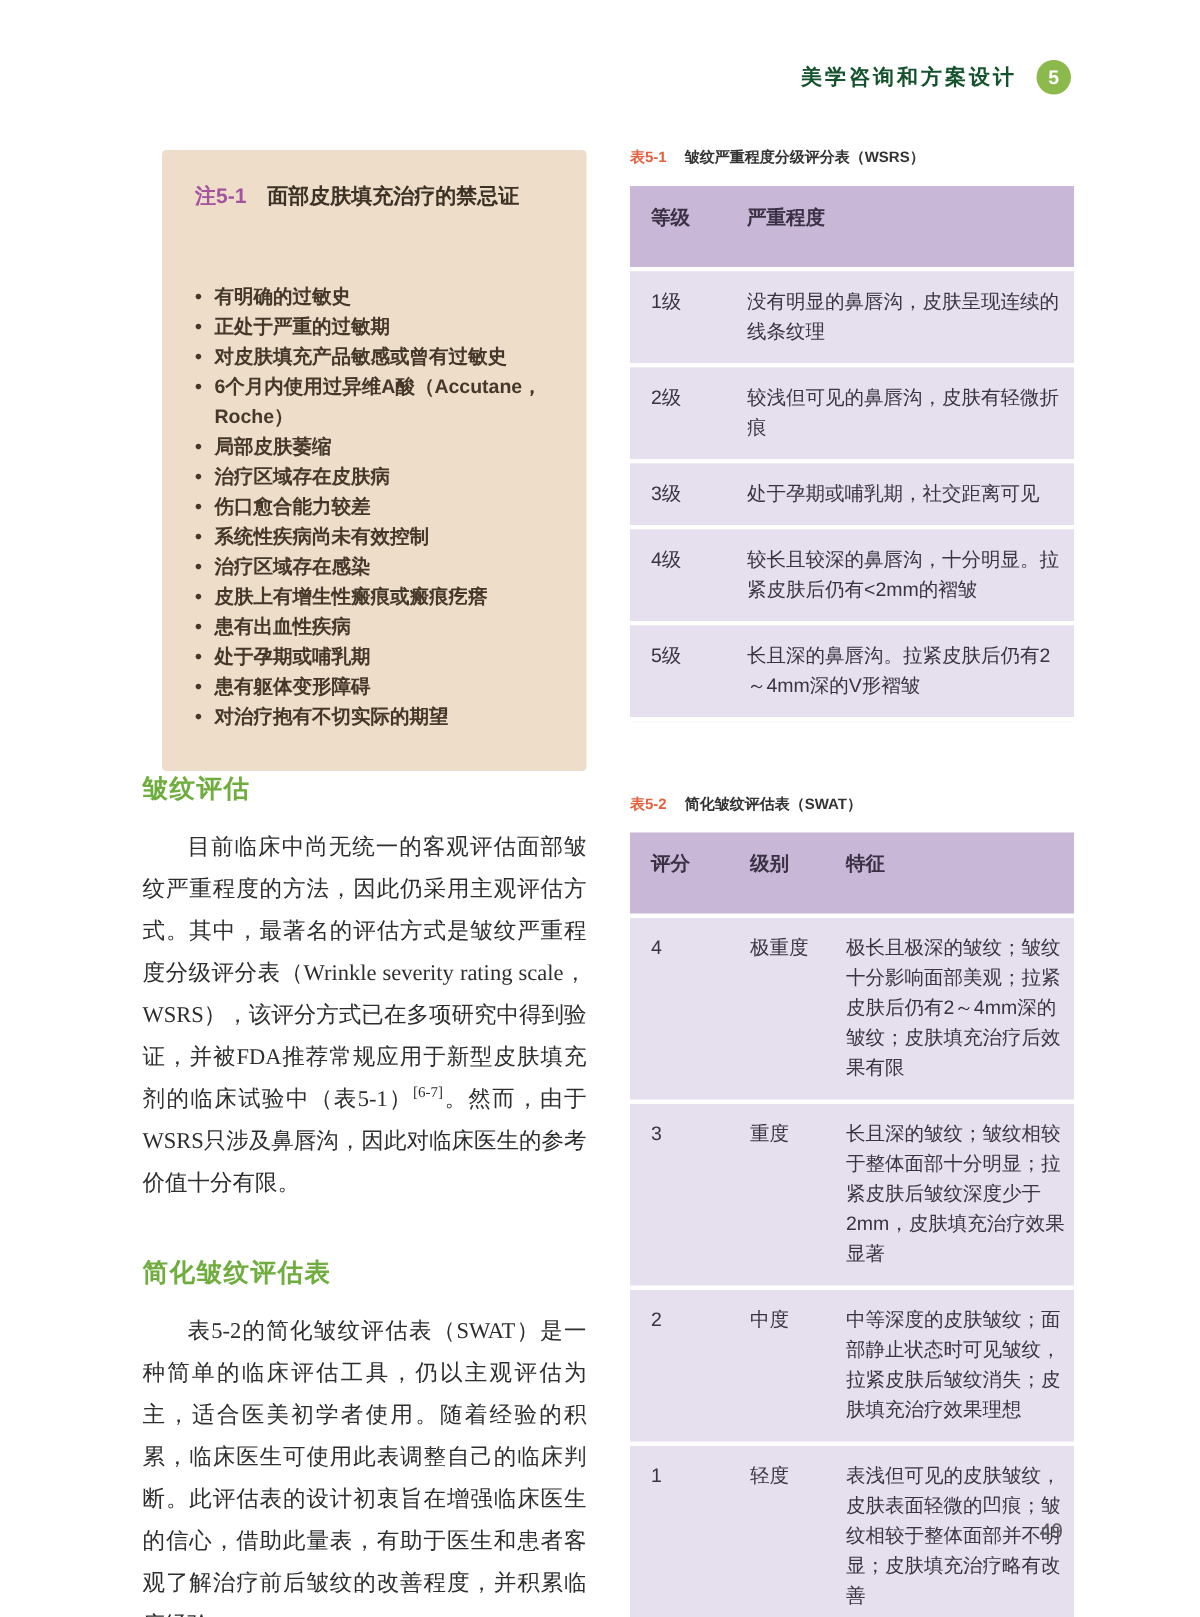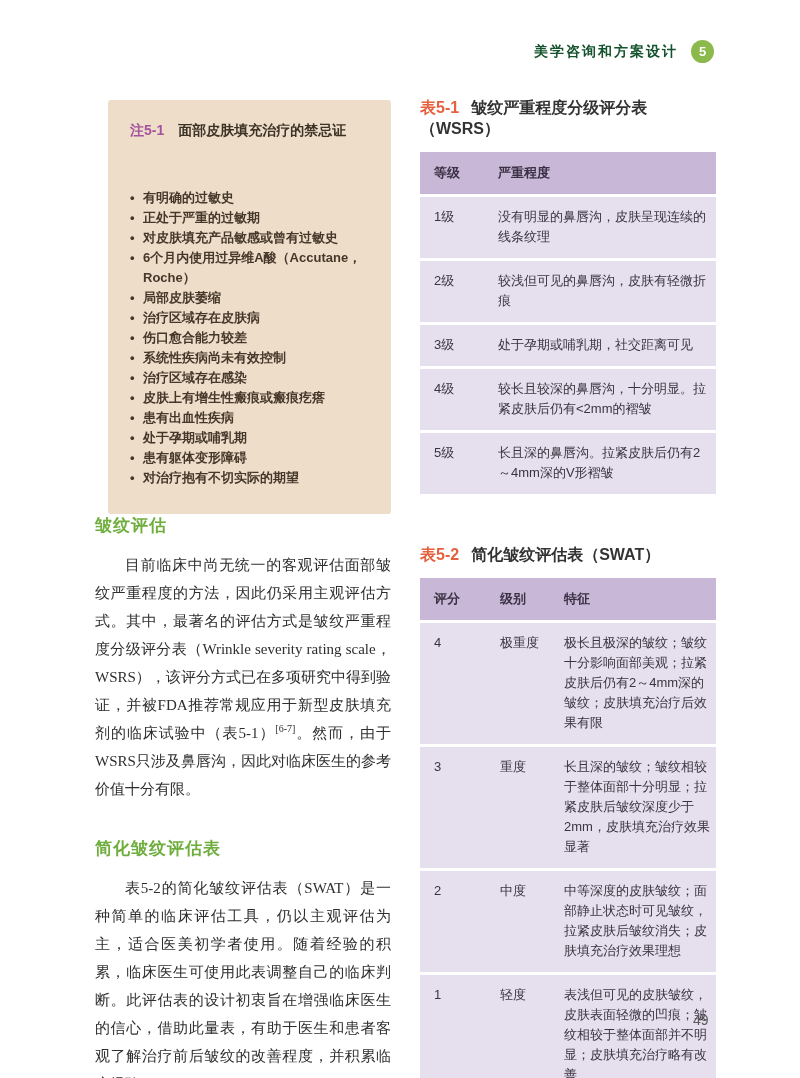--- a/index.html
+++ b/index.html
@@ -54,30 +54,30 @@
 
   
   .body-para {
     font-family:"Liberation Serif","DejaVu Serif",serif;
     font-size:15px; line-height:28px; text-align:justify;
     text-indent:2em; color:#2e2e2e; margin-top:14px;
   }
   .body-para sup { font-size:10px; line-height:0; }
 
   
-  .table-caption { font-size:16px; font-weight:700; color:#333333; }
+  .table-caption { font-size:10px; font-weight:700; color:#333333; }
   .caption-label { color:#e5613e; margin-right:12px; }
   .caption-2 { margin-top:48px; }
 
   
   table { width:100%; border-collapse:separate; border-spacing:0; margin-top:12px; }
   th {
     background:#c9b7d7; color:#3a3144; text-align:left;
     font-size:13px; font-weight:700;
-    padding:12px 6px 12px 14px; border-bottom:3px solid #ffffff;
+    padding:12px 6px 24px 14px; border-bottom:3px solid #ffffff;
   }
   td {
     background:#e6dfee; color:#3a3440;
     font-size:13px; line-height:20px; vertical-align:top;
     padding:10px 6px 11px 14px; border-bottom:3px solid #ffffff;
   }
   .t1-col-grade { width:64px; }
   .t2-col-score { width:66px; }
   .t2-col-level { width:64px; }
 

